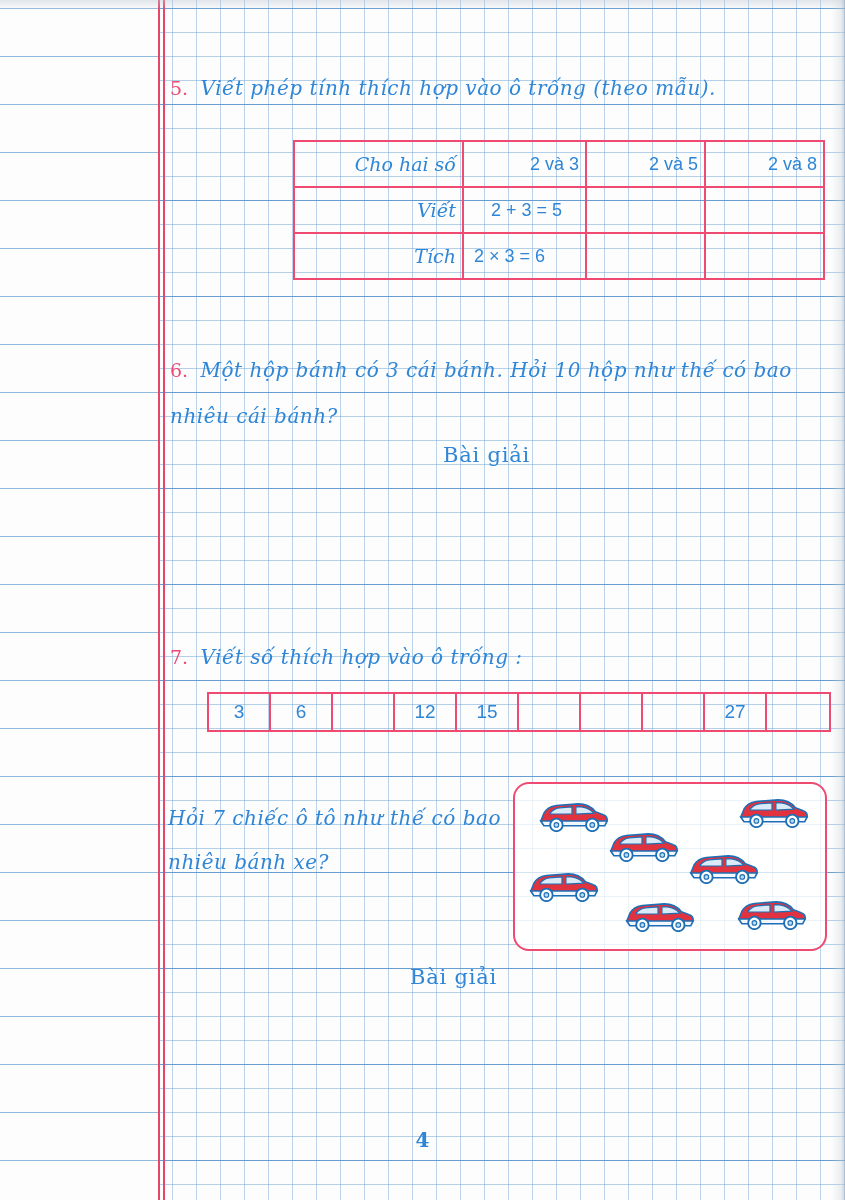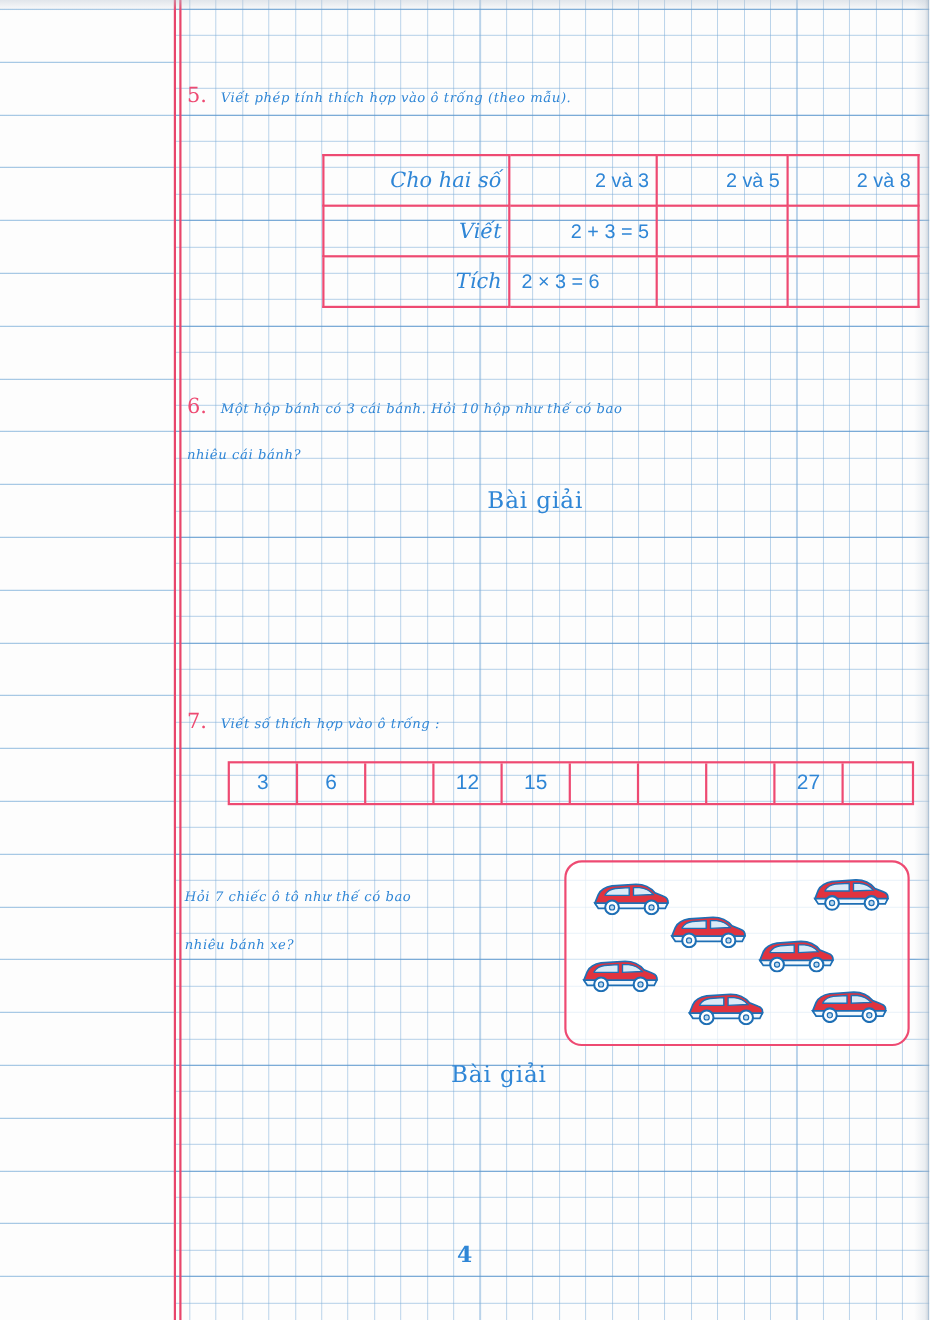--- a/index.html
+++ b/index.html
@@ -83,21 +83,21 @@
   }
   .q .qnum {
     font-family: "DejaVu Serif", serif;
     color: #ee4a72;
     font-size: 19px;
   }
   .q .qtext {
     font-family: "DejaVu Serif", serif;
     font-style: italic;
     color: #2f86d6;
-    font-size: 12px;
+    font-size: 20px;
     letter-spacing: 0.5px;
   }
 
   
   .tbl {
     position: absolute;
     left: 293px;
     top: 140px;
     border-collapse: collapse;
   }
@@ -200,21 +200,21 @@
   <table class="tbl">
     <tbody>
         <tr>
       <td class="head-left">Cho hai số</td>
       <td class="colc print">2 và 3</td>
       <td class="colc print">2 và 5</td>
       <td class="colc print">2 và 8</td>
     </tr>
     <tr>
       <td class="head-left">Viết</td>
-      <td class="colc print" style="text-align:right; padding-left:21px;">2 + 3 = 5</td>
+      <td class="colc print" style="text-align:center; padding-left:10px;">2 + 3 = 5</td>
       <td class="colc"></td>
       <td class="colc"></td>
     </tr>
     <tr>
       <td class="head-left">Tích</td>
       <td class="colc print" style="text-align:left; padding-left:10px;">2 × 3 = 6</td>
       <td class="colc"></td>
       <td class="colc"></td>
     </tr>
   </tbody>

